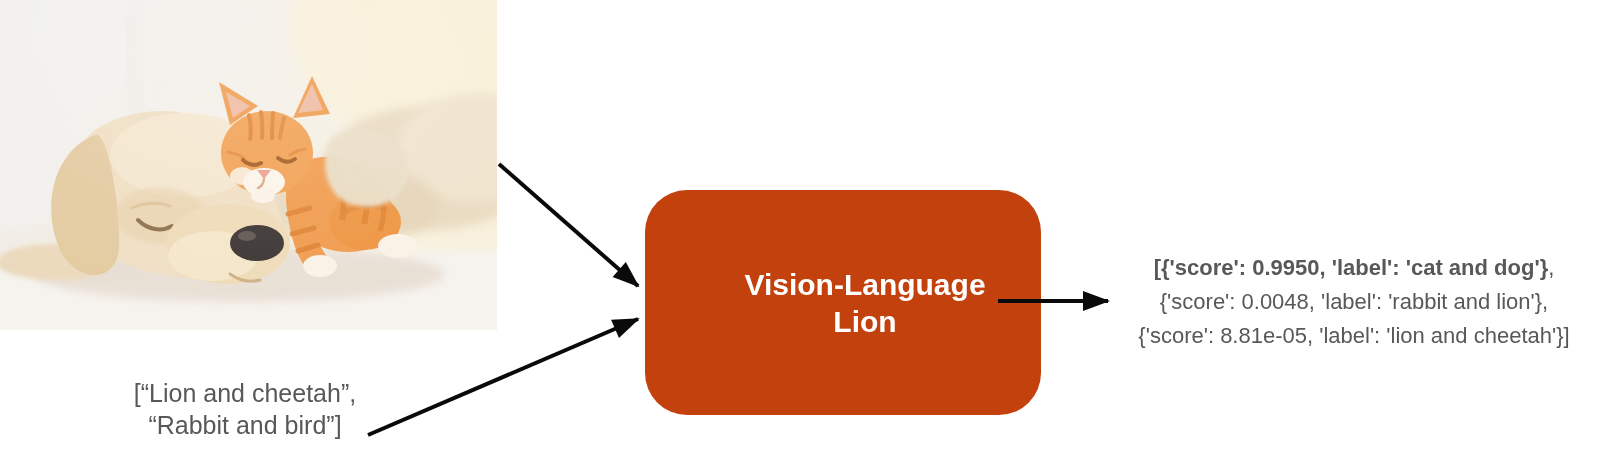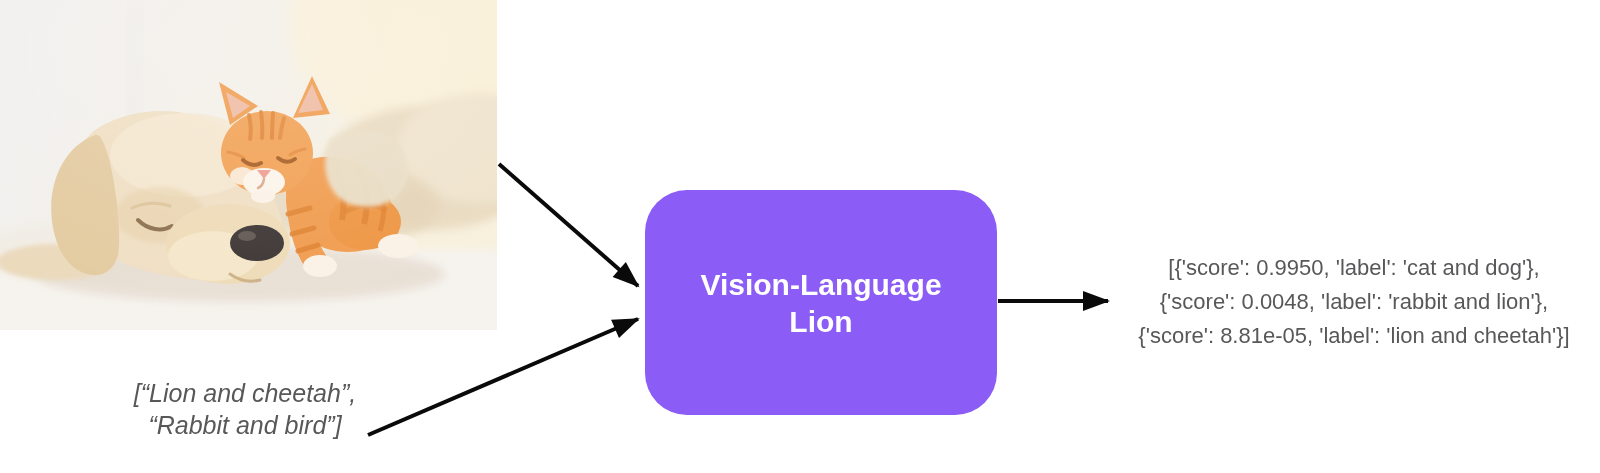--- a/index.html
+++ b/index.html
@@ -18,21 +18,21 @@
   .vlm-box{
     position:absolute;left:645px;top:190px;width:352px;height:225px;
     border-radius:42px;background:#E8908F;
     display:flex;flex-direction:column;align-items:center;justify-content:center;
     color:#fff;font-weight:bold;font-size:30px;line-height:37px;text-align:center;
   }
   .output-text{
     position:absolute;left:1094px;top:251px;width:520px;
     text-align:center;font-size:22px;line-height:34px;color:#58585A;
   }
-  .output-text .bold{font-weight:normal;}
+  .output-text .bold{font-weight:bold;}
   .arrows{
     position:absolute;left:0;top:0;width:1600px;height:473px;
     pointer-events:none;color:#0A0A0A;
   }
 </style>
 </head>
 <body>
 
 <div class="canvas">
 
@@ -120,26 +120,26 @@
       <ellipse cx="263" cy="196" rx="12" ry="7" fill="#FBF2E7"></ellipse>
       <path d="M243,160 q9,8 18,3" stroke="#A4591E" stroke-width="4" fill="none" stroke-linecap="round"></path>
       <path d="M278,158 q9,7 17,1" stroke="#A4591E" stroke-width="4" fill="none" stroke-linecap="round"></path>
       <path d="M257,170 L271,170 L264,179 Z" fill="#ED9C8F"></path>
       <path d="M264,179 q-1,7 -6,9" stroke="#D9A988" stroke-width="2.5" fill="none" stroke-linecap="round"></path>
 
       <rect x="0" y="0" width="497" height="330" fill="url(#softLight)" opacity="0.22"></rect>
     </svg>
   </div>
 
-  <div class="labels-text" style="color: rgb(88, 88, 90); font-style: italic;">
+  <div class="labels-text" style="color: rgb(88, 88, 90);">
     <div>[“Lion and cheetah”,</div>
     <div>“Rabbit and bird”]</div>
   </div>
 
-  <div class="vlm-box" style="background-color: #8b5cf6; color: rgb(255, 255, 255);">
+  <div class="vlm-box" style="background-color: #c2410c; color: rgb(255, 255, 255); padding-left: 44px;">
     <div>Vision-Language</div>
     <div>Lion</div>
   </div>
 
   <div class="output-text" style="color: rgb(88, 88, 90);">
     <div><span class="bold">[{'score': 0.9950, 'label': 'cat and dog'}</span><span>,</span></div>
     <div>{'score': 0.0048, 'label': 'rabbit and lion'},</div>
     <div>{'score': 8.81e-05, 'label': 'lion and cheetah'}]</div>
   </div>
 

